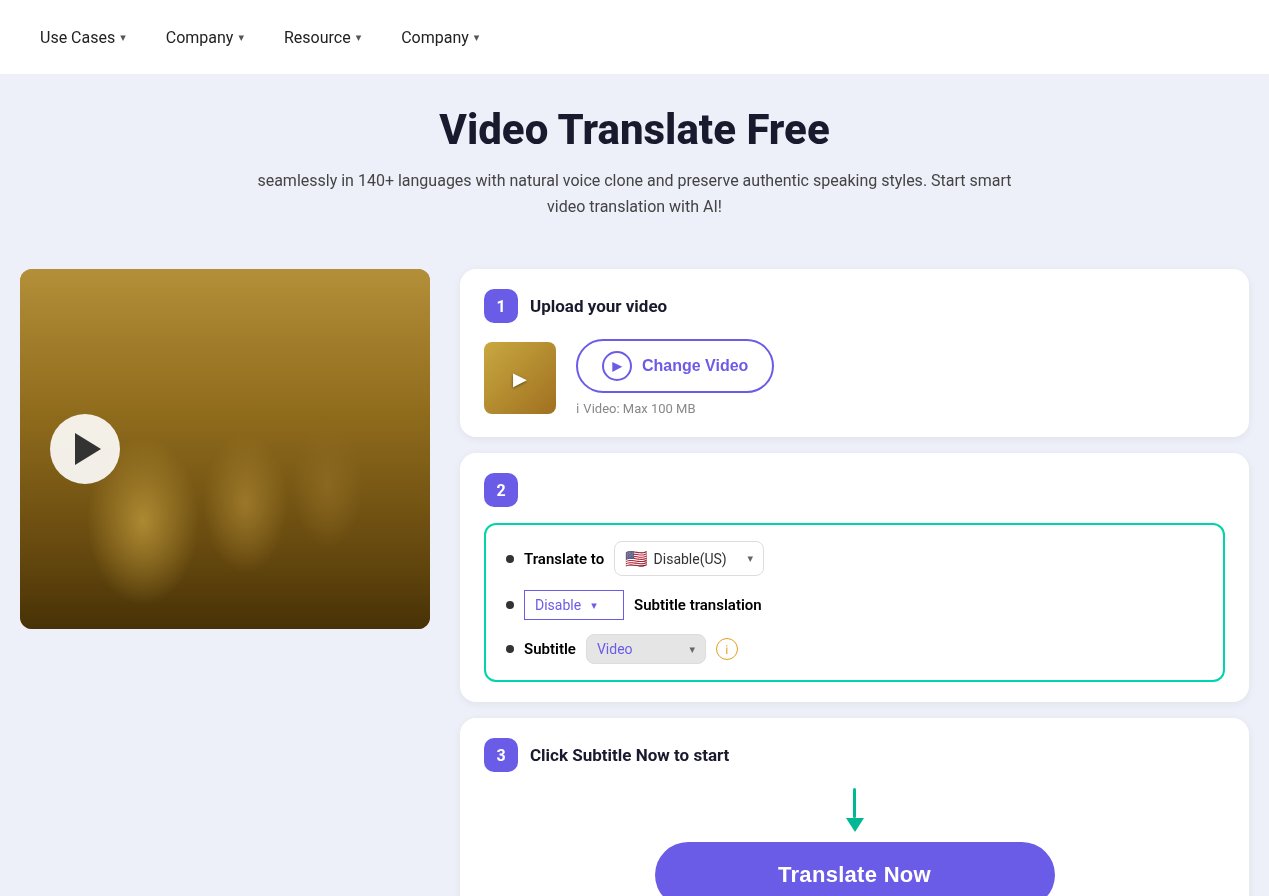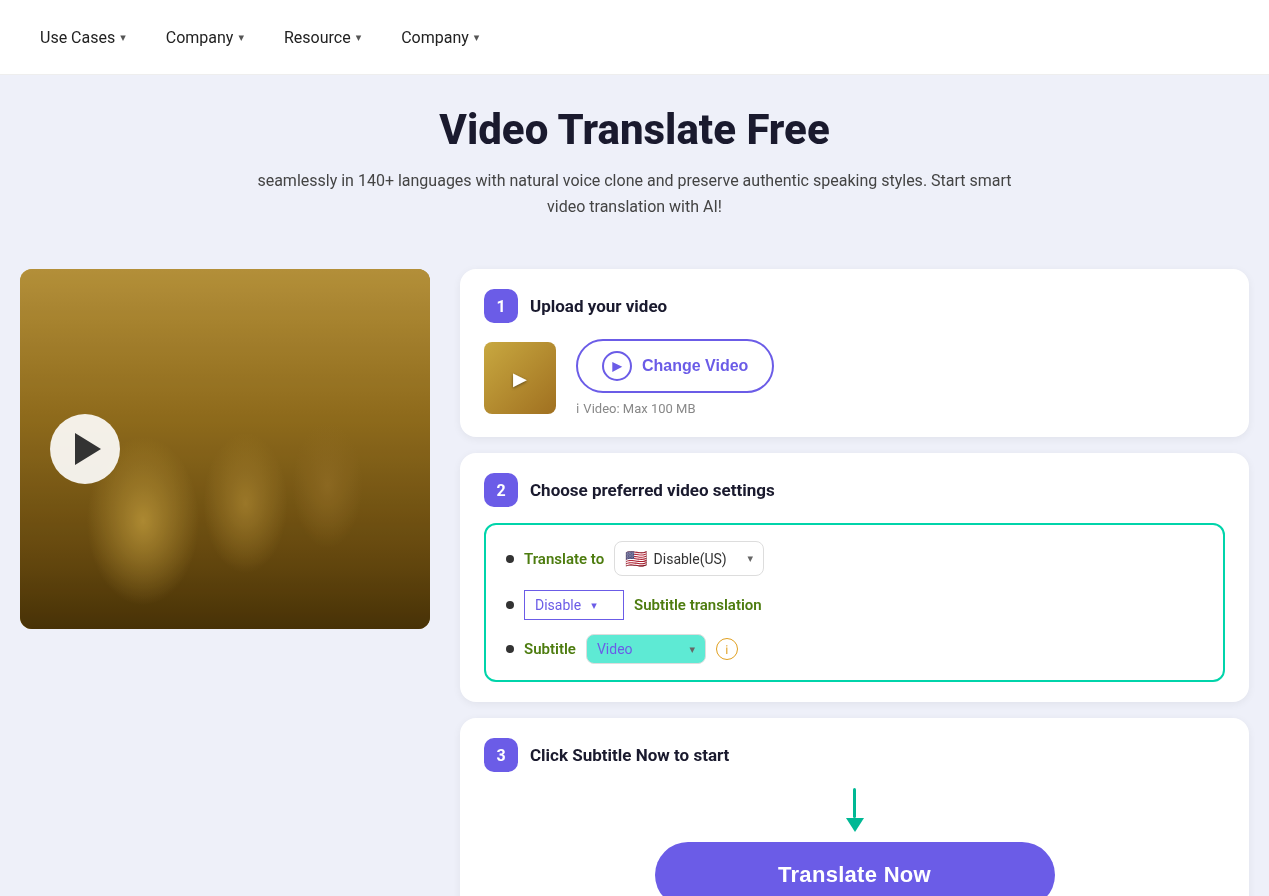--- a/index.html
+++ b/index.html
@@ -234,21 +234,21 @@
     .bullet {
       width: 8px;
       height: 8px;
       background: #333;
       border-radius: 50%;
       flex-shrink: 0;
     }
     .setting-label {
       font-size: 15px;
       font-weight: 600;
-      color: #4d7c0f;
+      color: #000000;
       white-space: nowrap;
     }
     .lang-select {
       display: flex;
       align-items: center;
       gap: 6px;
       border: 1px solid #ddd;
       border-radius: 8px;
       padding: 6px 10px;
       background: white;
@@ -278,21 +278,21 @@
       color: #6b5ce7;
       min-width: 100px;
     }
     .translate-select {
       display: flex;
       align-items: center;
       gap: 6px;
       border: 1px solid #ddd;
       border-radius: 8px;
       padding: 6px 10px;
-      background: #5eead4;
+      background: #e5e5e5;
       cursor: pointer;
       font-size: 14px;
       color: #6b5ce7;
       min-width: 120px;
     }
     .info-icon {
       width: 22px;
       height: 22px;
       border: 1.5px solid #e0a020;
       border-radius: 50%;
@@ -409,21 +409,20 @@
             <span style="font-size:13px;">ℹ</span>
             <span>Video: Max 100 MB</span>
           </div>
         </div>
       </div>
     </div>
 
     <div class="step-card">
       <div class="step-header">
         <div class="step-badge">2</div>
-        <span class="step-title">Choose preferred video settings</span>
       </div>
       <div class="settings-box">
 
         <div class="setting-row">
           <div class="bullet"></div>
           <span class="setting-label">Translate to</span>
           <div class="lang-select">
             <span class="lang-flag">🇺🇸</span>
             <span>Disable(US)</span>
             <span class="select-arrow">▾</span>

